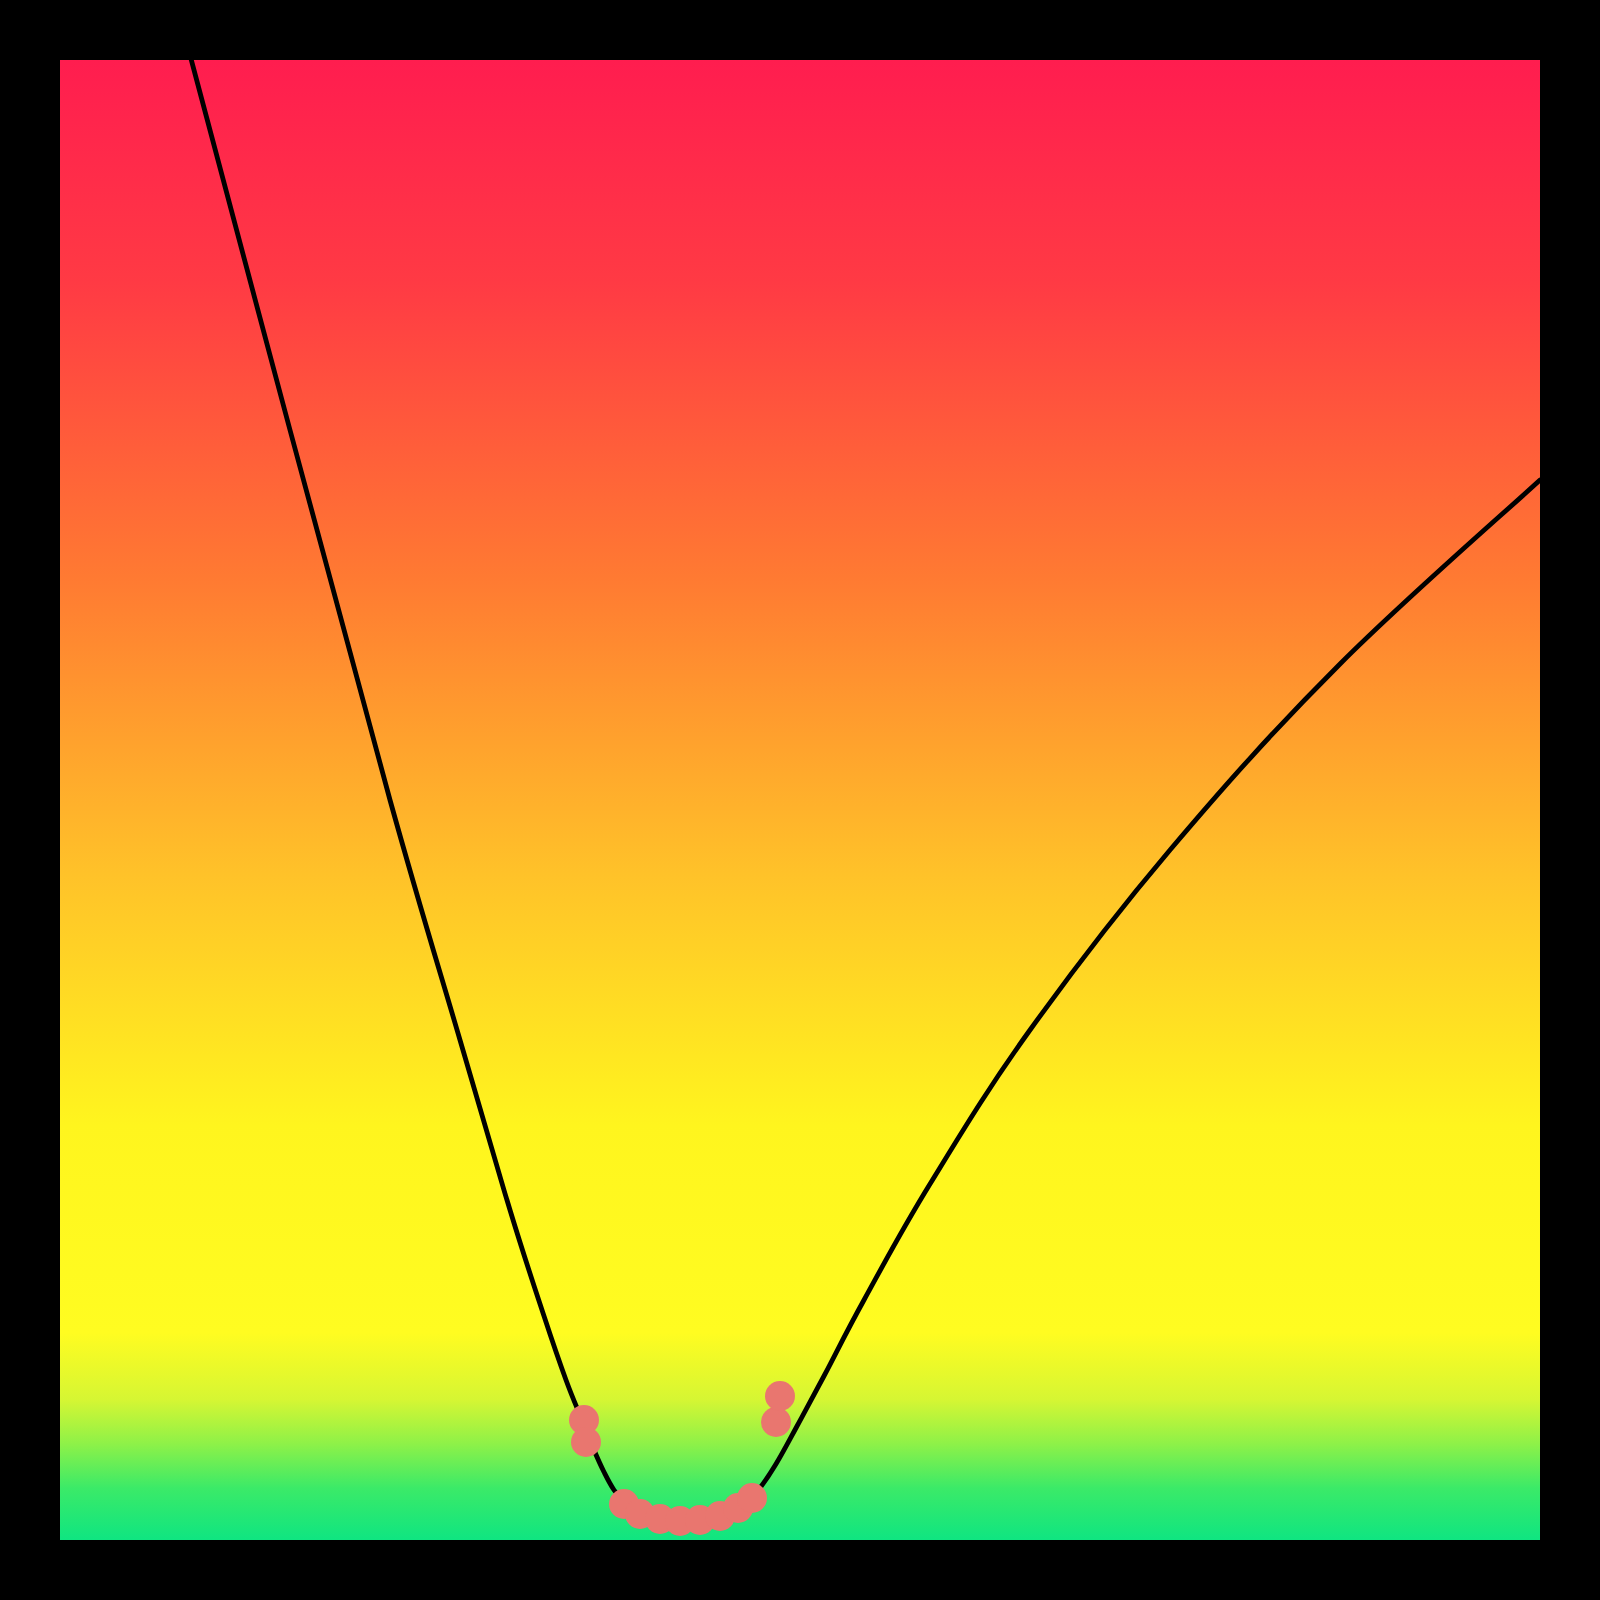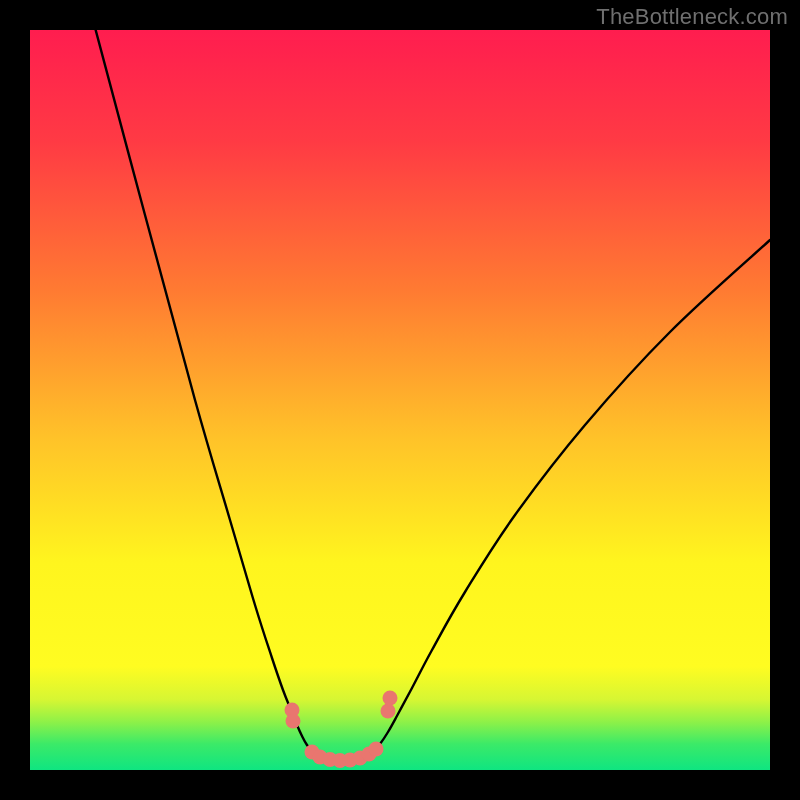--- a/index.html
+++ b/index.html
@@ -42,21 +42,20 @@
     inset: 0;
     width: 100%;
     height: 100%;
   }
 </style>
 </head>
 <body>
 
 <div class="frame">
 
-  <div class="watermark">TheBottleneck.com</div>
 
   <div class="plot">
 
     <svg class="gradient" viewBox="0 0 740 740" preserveAspectRatio="none">
       <defs>
         <linearGradient id="bg-grad" x1="0" y1="0" x2="0" y2="1">
             <stop offset="0%" stop-color="#ff1d4f"></stop>
             <stop offset="15%" stop-color="#ff3a44"></stop>
             <stop offset="35%" stop-color="#ff7a32"></stop>
             <stop offset="55.00000000000001%" stop-color="#ffc229"></stop>

